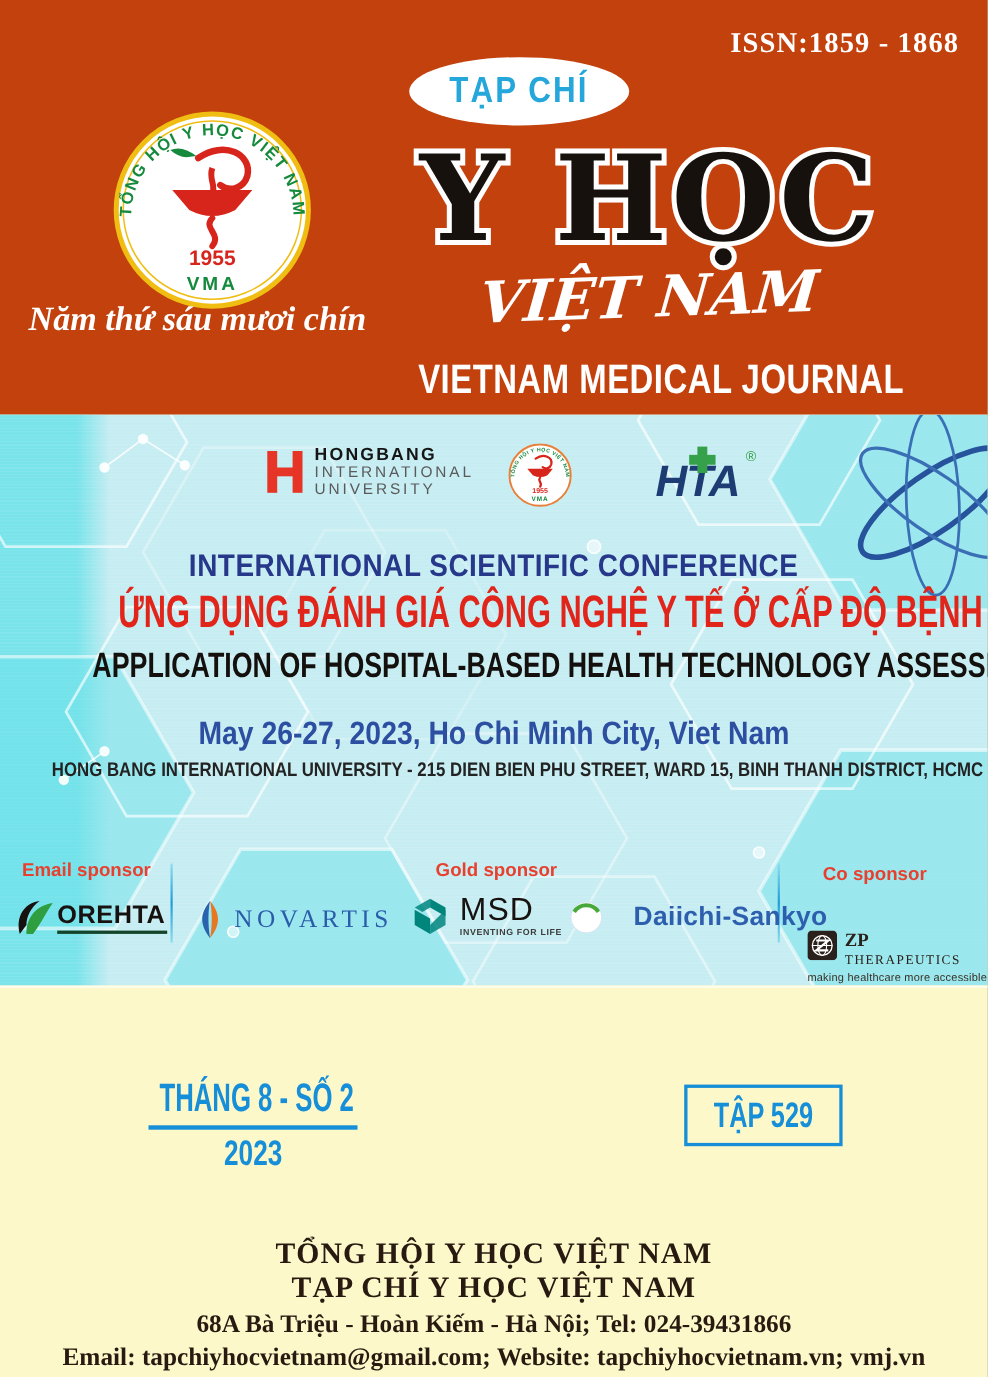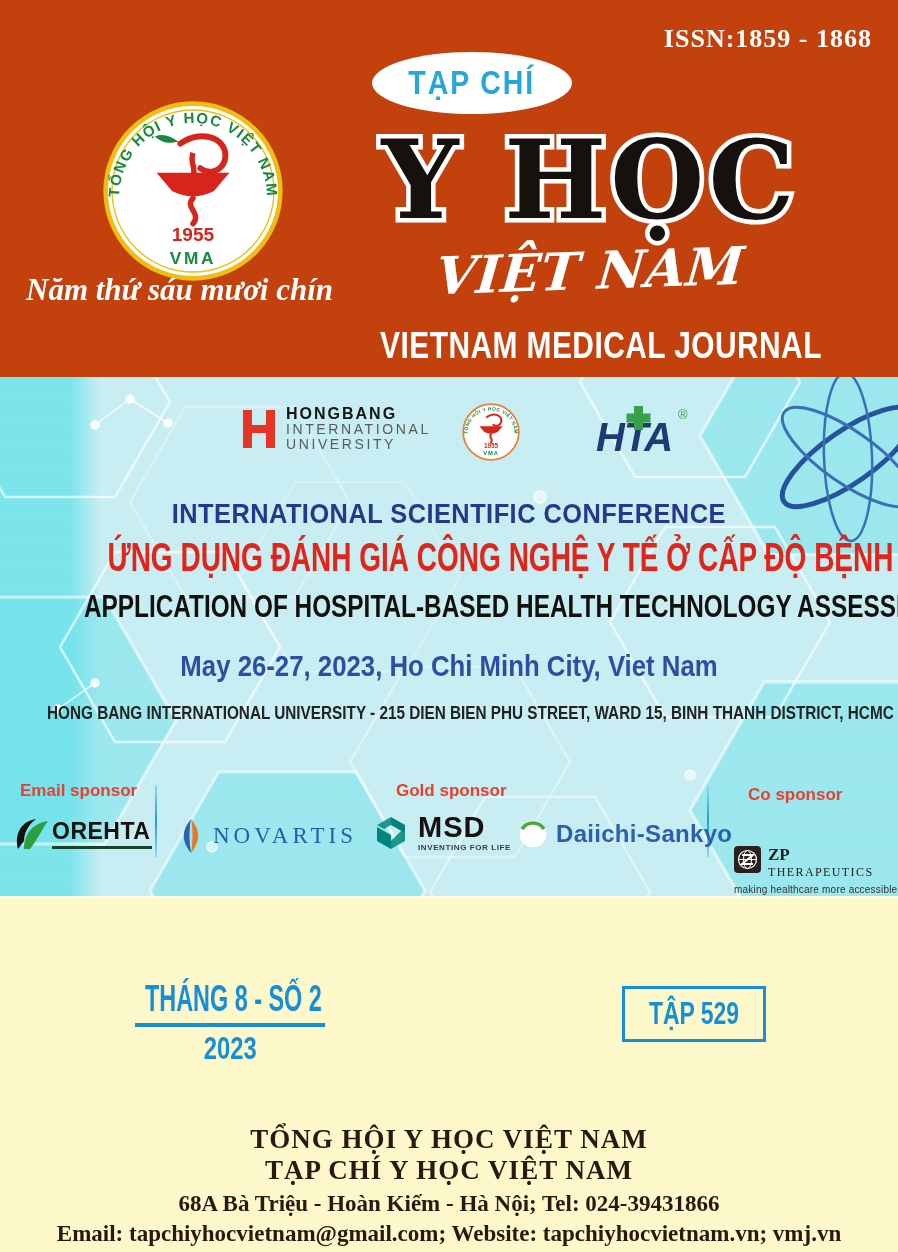--- a/index.html
+++ b/index.html
@@ -34,42 +34,42 @@
   .cline{position:absolute;left:0;right:0;text-align:center;white-space:nowrap;}
   .cline span{display:inline-block;white-space:nowrap;}
   .heading{top:122px;}
   .heading span{font-weight:bold;font-size:27px;color:#27388b;letter-spacing:.5px;transform:scale(.94,1.05);}
   .title-vi{top:160px;}
   .title-vi span{font-weight:bold;font-size:35px;color:#e1251b;transform:scale(.8,1.18);}
   .title-en{top:213px;}
   .title-en span{font-weight:bold;font-size:29px;color:#14100e;transform:scale(.84,1.1);}
   .date-line{top:274px;}
   .date-line span{font-weight:bold;font-size:28px;color:#2d4fa1;transform:scale(.92,1.05);}
-  .venue-line{top:327px;text-decoration:underline;}
+  .venue-line{top:313px;text-decoration:underline;}
   .venue-line span{font-weight:bold;font-size:17px;color:#232323;transform:scale(.9,1.05);}
 
   .sp-label{position:absolute;font-weight:bold;font-size:17px;color:#e8402f;}
   .lbl-silver{left:20px;top:404px;}
   .lbl-gold{left:396px;top:404px;}
   .lbl-co{left:748px;top:408px;}
   .divider{position:absolute;width:2px;height:72px;top:408px;background:linear-gradient(#8fdcee,#1f9cd8,#8fdcee);}
   .dv1{left:155px;} .dv2{left:707px;}
   .sponsor{position:absolute;display:flex;align-items:center;}
   .orehta{left:14px;top:438px;gap:2px;}
   .orehta-col{display:flex;flex-direction:column;}
   .orehta-name{font-weight:900;font-size:23px;color:#17120f;letter-spacing:.5px;line-height:1;}
   .orehta-bar{height:3px;width:100px;background:#14452b;margin-top:3px;}
   .novartis{left:178px;top:442px;gap:9px;}
   .novartis-name{font-family:"Liberation Serif",serif;font-size:23px;color:#2a5caa;letter-spacing:4px;}
   .msd{left:372px;top:436px;gap:8px;}
   .msd-col{display:flex;flex-direction:column;}
-  .msd-name{font-weight:700;font-size:29px;color:#17120f;letter-spacing:1px;line-height:1;}
+  .msd-name{font-weight:400;font-size:29px;color:#17120f;letter-spacing:1px;line-height:1;}
   .msd-tag{font-weight:bold;font-size:8px;color:#3c3c3c;letter-spacing:.6px;margin-top:1px;}
   .daiichi{left:518px;top:442px;gap:8px;}
-  .daiichi-name{font-weight:600;font-size:24px;color:#2e5fae;letter-spacing:.3px;}
+  .daiichi-name{font-weight:600;font-size:24px;color:#2e5fae;letter-spacing:.3px;margin-left:20px;}
   .zp{left:734px;top:436px;flex-direction:column;align-items:flex-start;}
   .zp-row{display:flex;gap:7px;align-items:flex-start;margin-top:33px;}
   .zp-col{display:flex;flex-direction:column;font-family:"Liberation Serif",serif;color:#2a211a;}
   .zp-l1{font-weight:bold;font-size:17px;line-height:1;}
   .zp-l2{font-size:12px;letter-spacing:1.4px;margin-top:2px;}
   .zp-tag{font-size:10px;color:#3a2f26;margin-top:4px;letter-spacing:.2px;}
 
   
   .bottom{position:absolute;left:0;top:896px;width:898px;height:356px;background:#fcf8ca;border-top:2px solid #fffdec;}
   .issue-left{position:absolute;left:120px;top:84px;width:220px;text-align:center;}

